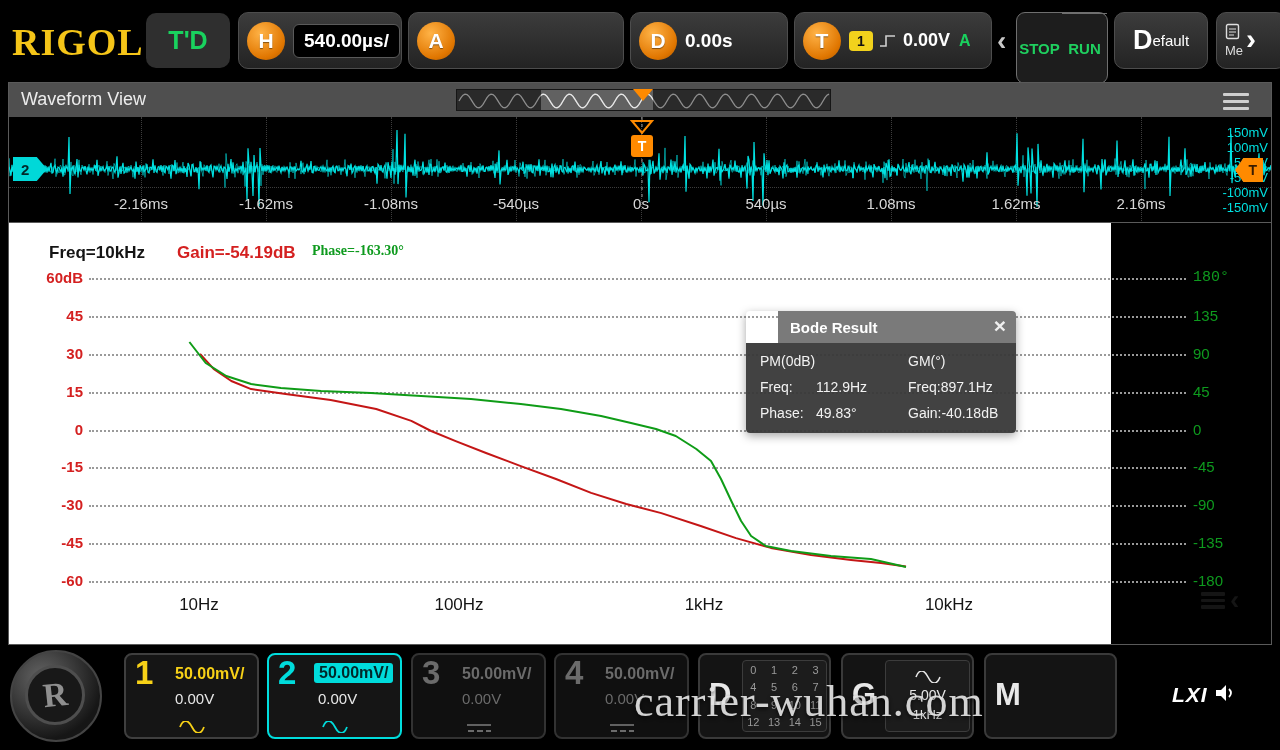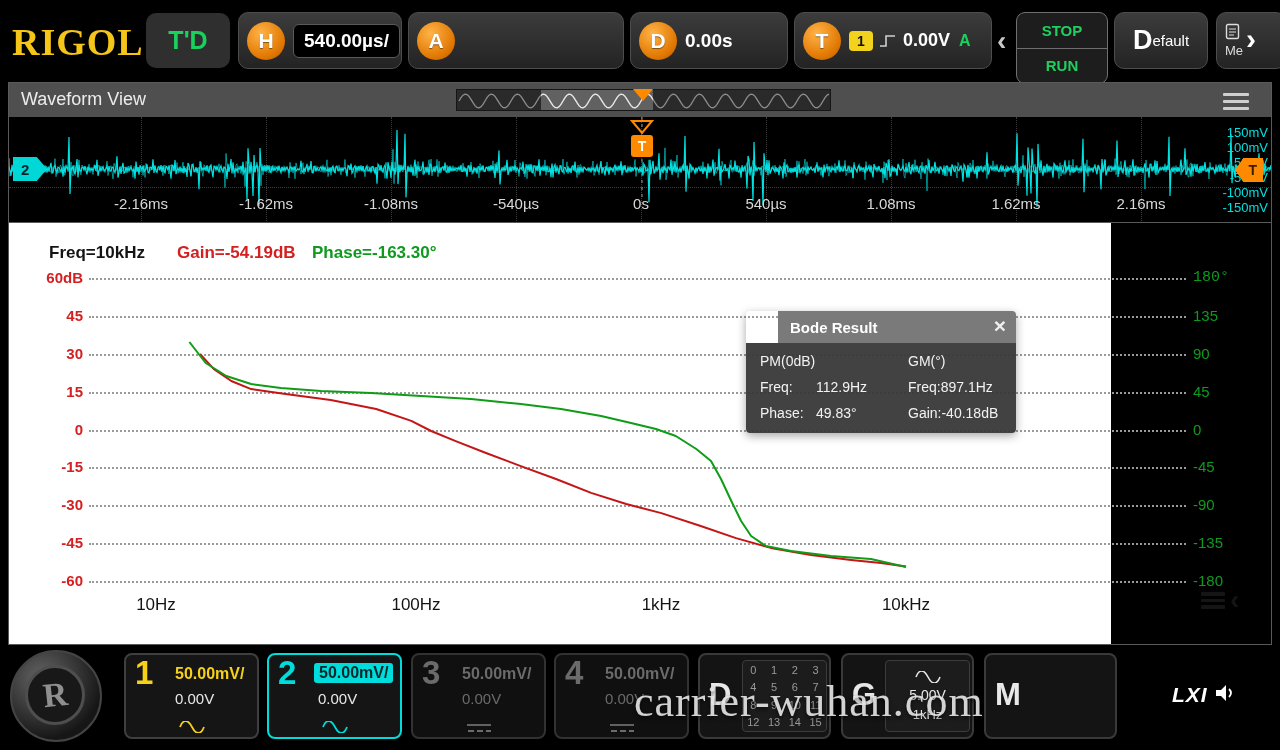--- a/index.html
+++ b/index.html
@@ -15,21 +15,21 @@
 .pill{background:#000;border:1px solid #5a5a5a;border-radius:6px;color:#fff;font-weight:bold;font-size:19px;padding:5px 10px;white-space:nowrap;}
 .acol{display:grid;grid-template-columns:auto auto;column-gap:14px;row-gap:3px;font-size:14.5px;color:#fff;align-items:center;}
 .acol .res{color:#979797;}
 .normrow{display:flex;align-items:center;gap:5px;}
 .dval{color:#fff;font-weight:bold;font-size:19px;}
 .ybadge{width:24px;height:20px;background:#f2d21c;border-radius:4px;color:#111;font-weight:bold;font-size:14px;display:flex;align-items:center;justify-content:center;margin-right:5px;flex:none;}
 .tval{color:#fff;font-weight:bold;font-size:18px;margin-left:5px;white-space:nowrap;}
 .tcoup{color:#19d25e;font-weight:bold;font-size:16px;margin-left:9px;}
 .chevL{position:absolute;left:997px;top:25px;color:#c8c8c8;font-size:28px;font-weight:bold;}
 .chevR{position:absolute;left:1246px;top:22px;color:#fff;font-size:30px;font-weight:bold;z-index:5;}
-.stoprun{position:absolute;left:1016px;top:12px;width:92px;height:72px;border:1px solid #6f6f6f;border-radius:9px;background:#1d1d1d;display:flex;flex-direction:column;}
+.stoprun{position:absolute;left:1016px;top:12px;width:92px;height:72px;border:1px solid #6f6f6f;border-radius:9px;background:#1d1d1d;display:flex;flex-direction:row;}
 .stoprun span{flex:1;display:flex;align-items:center;justify-content:center;color:#1fd05f;font-weight:bold;font-size:15px;}
 .stoprun span:last-child{border-top:1px solid #6f6f6f;}
 .defaultbtn{position:absolute;left:1114px;top:12px;width:94px;height:57px;background:linear-gradient(#3c3c3c,#232323);border:1px solid #4d4d4d;border-radius:10px;display:flex;align-items:center;justify-content:center;color:#fff;}
 .defaultbtn .big{font-size:27px;font-weight:bold;}
 .defaultbtn .rest{font-size:15px;}
 .megrp{position:absolute;left:1216px;top:12px;width:70px;height:57px;background:linear-gradient(#3c3c3c,#232323);border:1px solid #4d4d4d;border-radius:10px;display:flex;flex-direction:column;align-items:flex-start;justify-content:center;gap:3px;padding-left:8px;color:#ddd;font-size:13px;}
 
 
 .window{position:absolute;left:8px;top:82px;width:1264px;height:563px;border:1px solid #5a5a5a;background:#000;overflow:hidden;}
 .wvhead{position:absolute;left:0;top:0;width:1262px;height:34px;background:#4f4f4f;}
@@ -51,25 +51,25 @@
 .tflag{position:absolute;left:622px;top:18px;width:22px;height:22px;background:#ff8a00;border-radius:3px;color:#fff;font-weight:bold;font-size:14px;display:flex;align-items:center;justify-content:center;z-index:4;}
 .ch2mark{position:absolute;left:4px;top:40px;width:34px;height:24px;background:#00d8d8;clip-path:polygon(0 0,70% 0,100% 50%,70% 100%,0 100%);color:#00282a;font-weight:bold;font-size:15px;display:flex;align-items:center;justify-content:flex-start;padding-left:8px;z-index:4;}
 .tmark{position:absolute;right:8px;top:41px;width:28px;height:24px;background:#ff8a00;clip-path:polygon(30% 0,100% 0,100% 100%,30% 100%,0 50%);color:#3a1c00;font-weight:bold;font-size:14px;display:flex;align-items:center;justify-content:flex-end;padding-right:6px;z-index:4;}
 .tlabel{position:absolute;top:78px;transform:translateX(-50%);color:#d8d8d8;font-size:15px;white-space:nowrap;z-index:3;}
 .vlabels{position:absolute;right:3px;top:8px;text-align:right;color:#00e0e0;font-size:13px;line-height:15px;z-index:3;}
 
 
 .bode{position:absolute;left:0;top:140px;width:1102px;height:423px;background:#fff;}
 .r-freq{position:absolute;left:40px;top:20px;font-size:17px;font-weight:bold;color:#141414;}
 .r-gain{position:absolute;left:168px;top:20px;font-size:17px;font-weight:bold;color:#d42020;}
-.r-phase{position:absolute;left:303px;top:20px;font-size:17px;font-weight:bold;color:#0e9a1e;}
+.r-phase{position:absolute;left:303px;top:20px;font-size:14px;font-weight:bold;color:#0e9a1e;font-family:Liberation Serif, serif;}
 .gline{position:absolute;left:80px;width:1097px;height:0;border-top:2px dotted #9a9a9a;}
 .glabL{position:absolute;left:22px;width:52px;text-align:right;font-size:15px;color:#d42020;font-weight:bold;}
 .glabR{position:absolute;left:1184px;font-size:15px;color:#0e9a1e;}
-.xlab{position:absolute;top:372px;transform:translateX(-50%);font-size:17px;color:#141414;}
+.xlab{position:absolute;top:372px;transform:translateX(-50%);font-size:17px;color:#141414;margin-left:43px;}
 #curves{position:absolute;left:0;top:0;pointer-events:none;}
 .popup{position:absolute;left:737px;top:88px;width:270px;z-index:10;box-shadow:0 3px 10px rgba(0,0,0,.35);border-radius:4px;overflow:hidden;}
 .popup-head{height:32px;background:#7a7a7a;display:flex;align-items:center;color:#fff;font-weight:bold;font-size:15px;padding:14px 12px;position:relative;margin-left:32px;}
 .popup-close{position:absolute;right:10px;top:3px;font-size:21px;font-weight:bold;color:#efefef;cursor:pointer;}
 .popup-body{background:rgba(56,56,56,.95);padding:10px 14px 12px 14px;display:grid;grid-template-columns:148px auto;row-gap:10px;font-size:14px;color:#f2f2f2;}
 .plbl{display:inline-block;width:56px;}
 .collapse{position:absolute;left:1192px;top:366px;display:flex;align-items:center;gap:5px;cursor:pointer;}
 .cbars div{width:24px;height:3.5px;background:#151515;margin:3px 0;border-radius:1px;}
 .cchev{font-size:28px;font-weight:bold;color:#151515;line-height:20px;}
 

